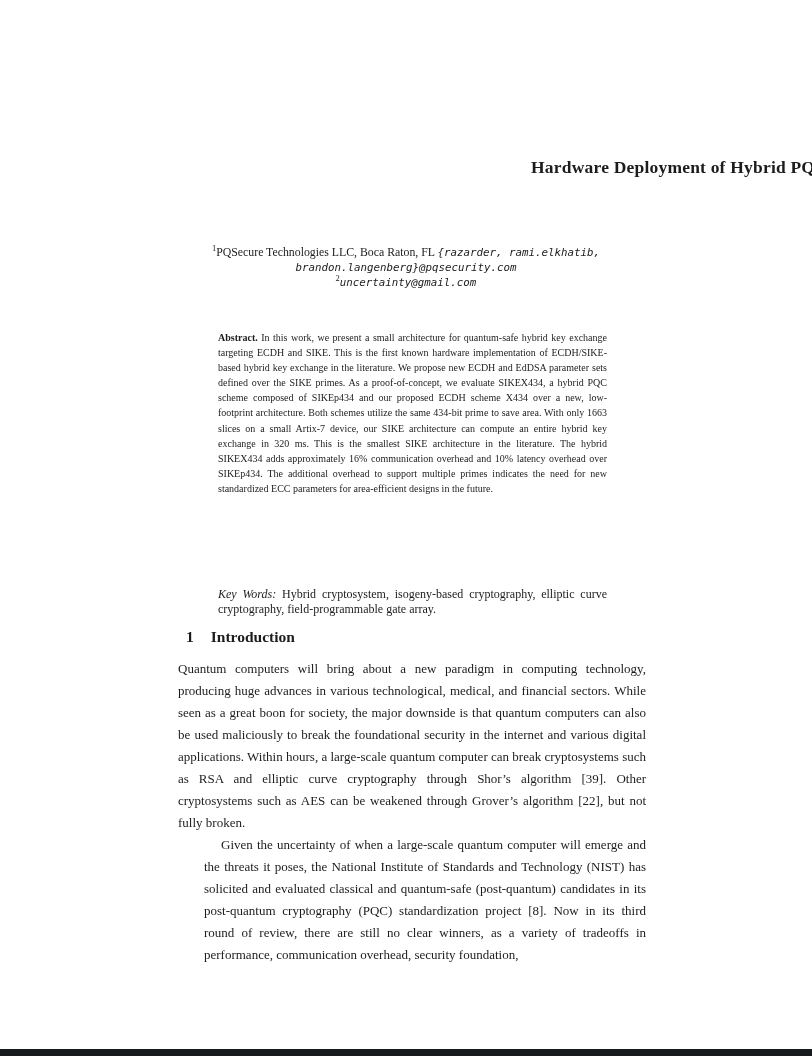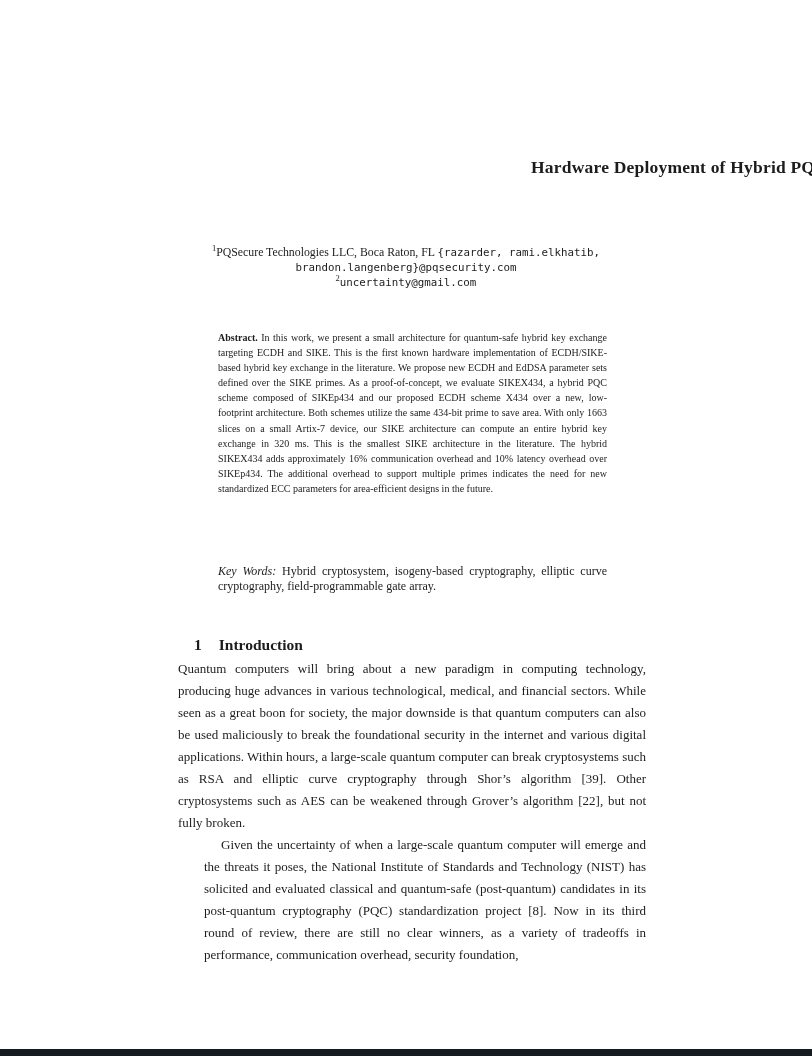--- a/index.html
+++ b/index.html
@@ -46,53 +46,54 @@
     top: 245px;
     left: 146px;
     width: 520px;
     text-align: center;
     font-size: 11.8px;
     line-height: 15px;
   }
   .mono {
     font-family: "DejaVu Sans Mono", "Liberation Mono", monospace;
     font-size: 10.8px;
+    font-style: italic;
   }
   .abstract-block {
     position: absolute;
     top: 330px;
     left: 218px;
     width: 389px;
     font-size: 10px;
     line-height: 15.1px;
     text-align: justify;
   }
   .abstract-label {
     font-weight: bold;
   }
   .keywords-block {
     position: absolute;
-    top: 564px;
+    top: 587px;
     left: 218px;
     width: 389px;
     font-size: 12px;
     line-height: 15.1px;
     text-align: justify;
   }
   .keywords-label {
     font-style: italic;
   }
   .section-heading {
     position: absolute;
     top: 620px;
     left: 178px;
     width: 468px;
     font-size: 15.5px;
     font-weight: bold;
-    margin: 16px;
+    margin: 8px;
   }
   .section-number {
     display: inline-block;
     margin-right: 17px;
   }
   .body-text {
     position: absolute;
     top: 658px;
     left: 178px;
     width: 468px;

